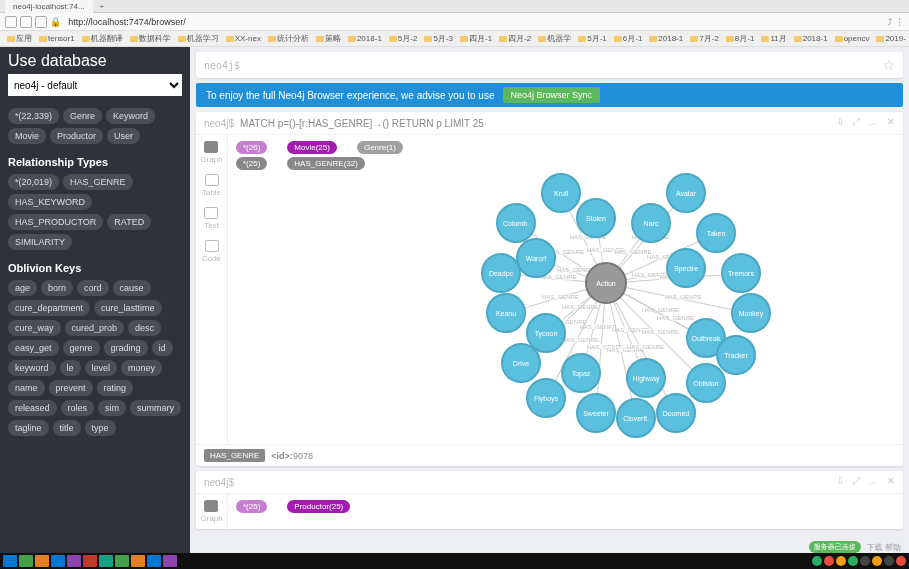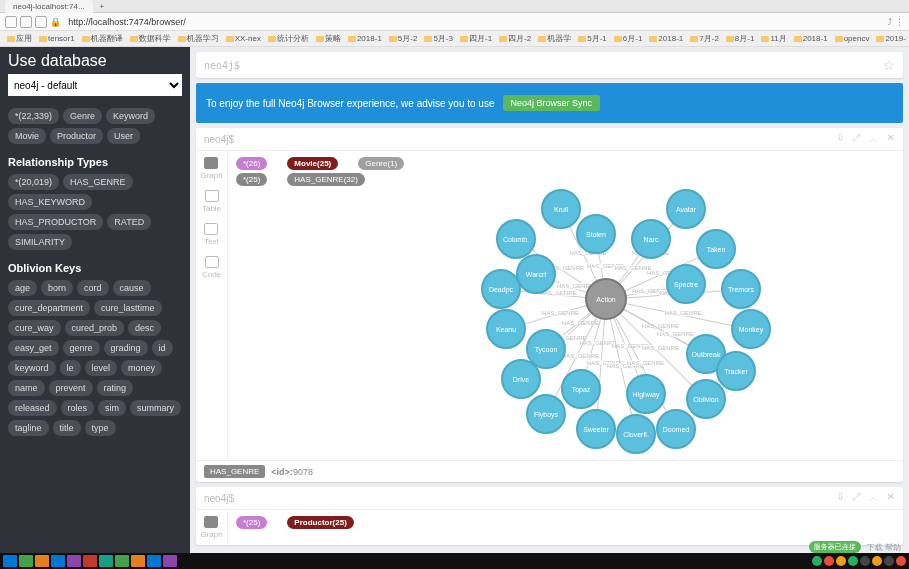--- a/index.html
+++ b/index.html
@@ -30,38 +30,38 @@
 .side-title { font-size: 11px; color: #fff; font-weight: bold; margin-bottom: 6px; }
 .pills { display: flex; flex-wrap: wrap; gap: 4px; }
 .pill { background: #4a4f57; color: #ddd; padding: 3px 7px; border-radius: 9px; font-size: 9px; cursor: pointer; }
 
 
 .main { flex: 1; background: #eceef1; padding: 5px 6px; position: relative; overflow: hidden; }
 .query-input { background: #fff; height: 26px; display: flex; align-items: center; padding: 0 8px; border-radius: 3px; box-shadow: 0 1px 2px rgba(0,0,0,0.1); margin-bottom: 5px; }
 .prompt { color: #bbb; font-size: 10px; font-family: monospace; }
 .star-area { margin-left:auto; color:#ccc; font-size:14px;}
 
-.banner { background: #1e8fd8; color: #fff; font-size: 10px; padding: 12px 10px; display: flex; align-items: center; gap: 8px; border-radius: 2px; margin-bottom: 5px; }
+.banner { background: #1e8fd8; color: #fff; font-size: 10px; padding: 4px 10px; display: flex; align-items: center; gap: 8px; border-radius: 2px; margin-bottom: 5px; }
 .banner-btn { background: #5cb85c; padding: 3px 8px; border-radius: 2px; font-size: 9px; cursor: pointer; }
 
 .result-frame { background: #fff; border-radius: 3px; box-shadow: 0 1px 2px rgba(0,0,0,0.1); margin-bottom: 5px; }
 .result-header { padding: 4px 8px; font-size: 10px; color: #999; font-family: monospace; border-bottom: 1px solid #eee; display:flex; align-items:center; }
 .result-prompt { color:#bbb; }
 .result-query { color: #888; }
 .result-tools { margin-left:auto; display:flex; gap:8px; color:#ccc; font-size:10px;}
 .result-body { display: flex; }
 .side-tools { width: 32px; border-right: 1px solid #eee; display: flex; flex-direction: column; align-items: center; padding: 6px 0; gap: 10px; color: #bbb; font-size: 8px; }
 .tool-item { text-align:center; cursor:pointer;}
 .tool-icon { width:14px; height:12px; border:1px solid #bbb; margin:0 auto 2px; border-radius:2px;}
 .tool-item.active .tool-icon { background:#888; border-color:#888;}
 .result-content { flex: 1; padding: 6px 8px; position:relative; }
 .tag-row { display:flex; gap:20px; margin-bottom:3px; flex-wrap:wrap;}
 .nodetag { padding: 2px 7px; border-radius: 8px; font-size: 8px; color: #fff; }
 .tag-purple { background: #c77dd2; }
-.tag-blue { background: #7f1d1d; font-weight: bold; }
+.tag-blue { background: #a21caf; }
 .tag-grey { background: #a0a0a0; }
 .tag-dgrey { background: #888; }
 
 
 .graph-area { position: relative; height: 265px; }
 .gnode { position: absolute; width: 40px; height: 40px; border-radius: 50%; background: #5bc0de; border: 2px solid #4aa8c4; display: flex; align-items: center; justify-content: center; font-size: 7px; color: #fff; font-weight: 500; cursor:pointer; text-align:center; }
 .center-node { background: #999; border-color: #777; width:42px; height:42px;}
 .edge { position: absolute; height: 1px; background: #ccc; transform-origin: 0 50%; }
 .edge-lbl { position:absolute; font-size:6px; color:#bbb; background:rgba(255,255,255,0.7); padding:0 1px;}
 
@@ -197,20 +197,21 @@
     </div>
 
     <div class="banner">
       <span>To enjoy the full Neo4j Browser experience, we advise you to use</span>
       <span class="banner-btn">Neo4j Browser Sync</span>
     </div>
 
     <div class="result-frame">
       <div class="result-header">
         <span class="result-prompt">neo4j$</span>&nbsp;
+        <span class="result-query">MATCH p=()-[r:HAS_GENRE]→() RETURN p LIMIT 25</span>
         <div class="result-tools">
           <span>⇩</span>
           <span>⤢</span>
           <span>︿</span>
           <span>✕</span>
         </div>
       </div>
       <div class="result-body">
         <div class="side-tools" id="tools1">
             <div class="tool-item active"><div class="tool-icon"></div>Graph</div>

